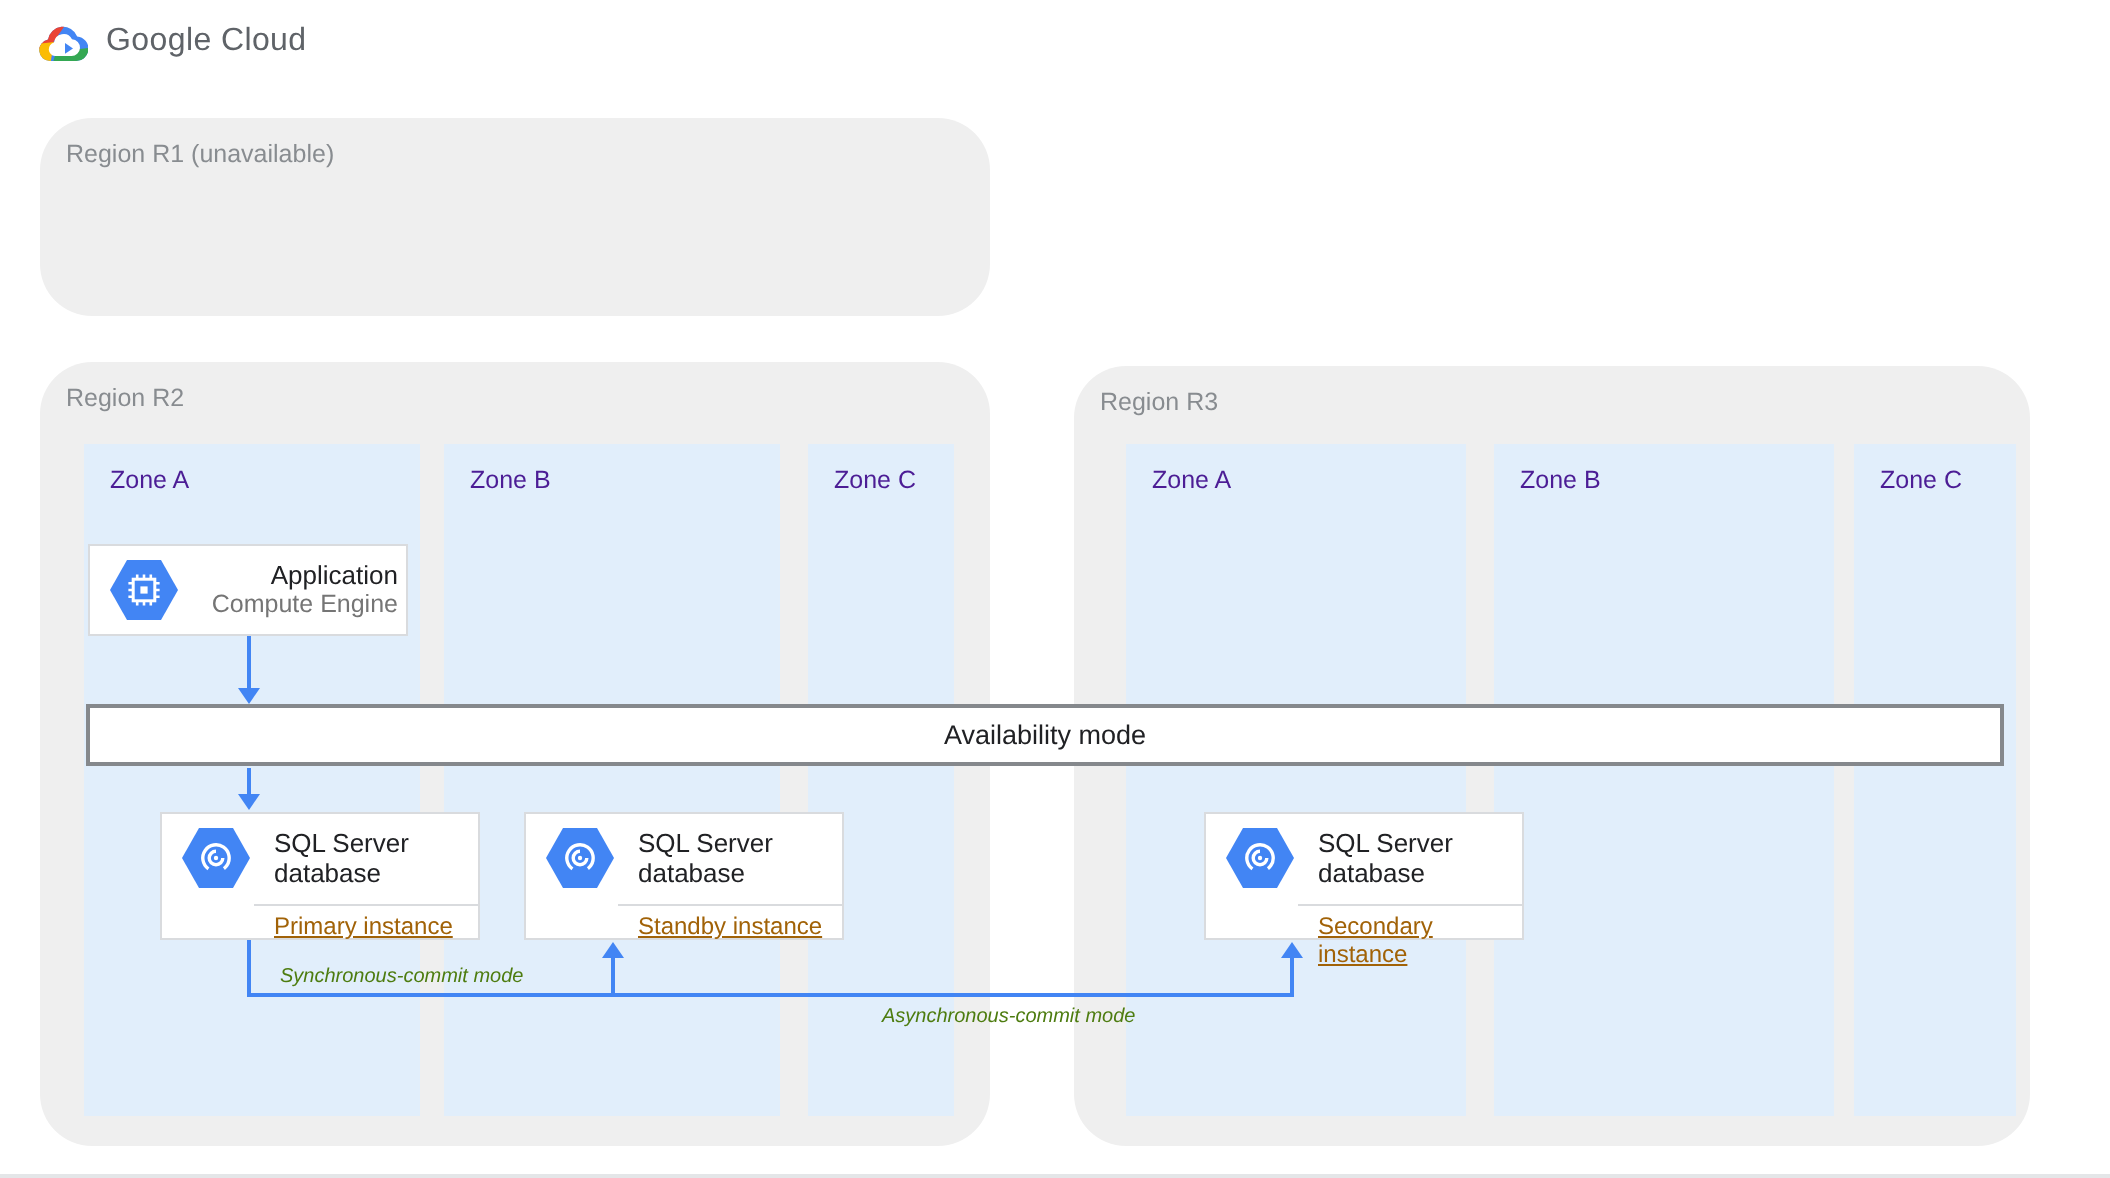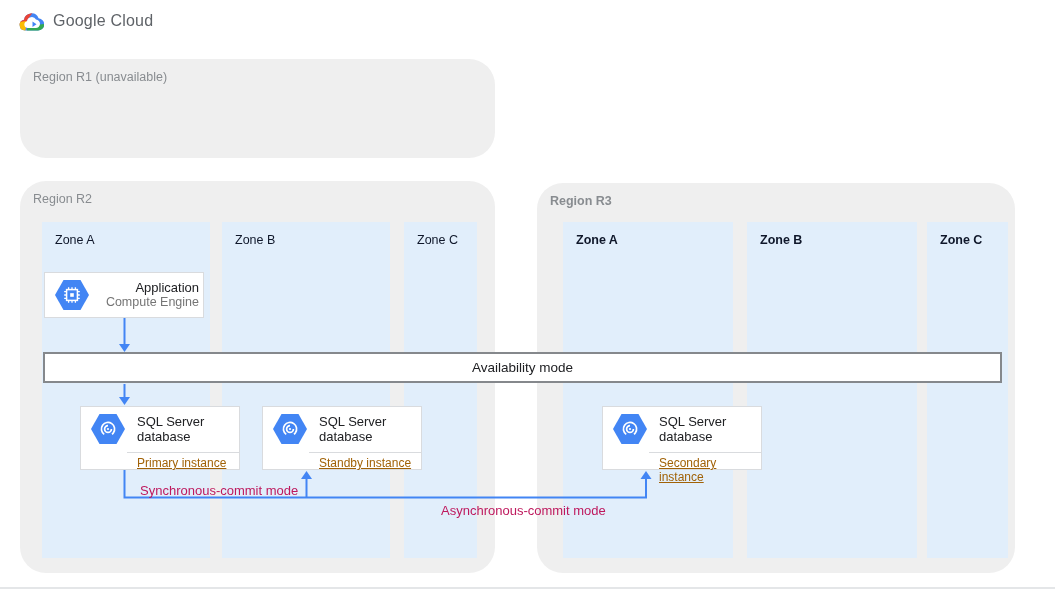--- a/index.html
+++ b/index.html
@@ -10,34 +10,34 @@
   }
 
   
   .logo { position:absolute; left:18px; top:12px; display:flex; align-items:flex-start; gap:9px; }
   .logo-text { font-size:16px; color:#5f6368; letter-spacing:.2px; }
 
   
   .region { position:absolute; background:#efefef;border-radius:26px; }
   .region-r1 { left:20px; top:59px;  width:475px; height:99px;  }
   .region-r2 { left:20px; top:181px; width:475px; height:392px; }
-  .region-r3 { left:537px; top:183px; width:478px; height:390px;font-weight:bold; }
+  .region-r3 { left:537px; top:183px; width:478px; height:390px; }
   .region-label { position:absolute; left:13px; top:11px; font-size:12.5px; color:#888c90; }
 
   
   .zone { position:absolute; background:#e1eefb; height:336px; }
   .region-r2 .zone { top:41px; }
   .region-r3 .zone { top:39px; }
   .r2-za { left:22px;  width:168px; }
   .r2-zb { left:202px; width:168px; }
   .r2-zc { left:384px; width:73px;  }
   .r3-za { left:26px;  width:170px; }
   .r3-zb { left:210px; width:170px; }
   .r3-zc { left:390px; width:81px;  }
-  .zone-label { position:absolute; left:13px; top:11px; font-size:12.5px; color:#0f172a; }
+  .zone-label { position:absolute; left:13px; top:11px; font-size:12.5px; color:#4c1d95; }
 
   
   .card { position:absolute; background:#ffffff; border:1px solid #d9dbde; box-sizing:border-box; z-index:4; }
   .app-card { left:44px; top:272px; width:160px; height:46px;text-align:right; }
   .sql-card { top:406px; width:160px; height:64px;margin-left:36px; }
   .sql-primary  { left:44px; }
   .sql-standby  { left:226px; }
   .sql-secondary{ left:566px; }
   .hex-icon { position:absolute; left:9px; top:6px; width:36px; height:32px; }
   .app-card .hex-icon { top:6px; }
@@ -52,21 +52,21 @@
     position:absolute; left:43px; top:352px; width:959px; height:31px;
     background:#ffffff; border:2px solid #85888c; box-sizing:border-box;
     display:flex; align-items:center; justify-content:center; z-index:5;
     font-size:13.5px; color:#202124;
   }
 
   
   .arrows { position:absolute; left:0; top:0; z-index:6; pointer-events:none; }
 
   
-  .conn-label { position:absolute; font-size:13px; color:#be185d; z-index:7; white-space:nowrap; }
+  .conn-label { position:absolute; font-size:10px; color:#4d7c0f; z-index:7; white-space:nowrap;font-style:italic; }
   .sync-label  { left:140px; top:483px; }
   .async-label { left:441px; top:503px; }
 </style>
 </head>
 <body>
 
 <div class="page">
 
   <div class="logo">
     <svg width="26" height="21" viewBox="0 0 26 21">

